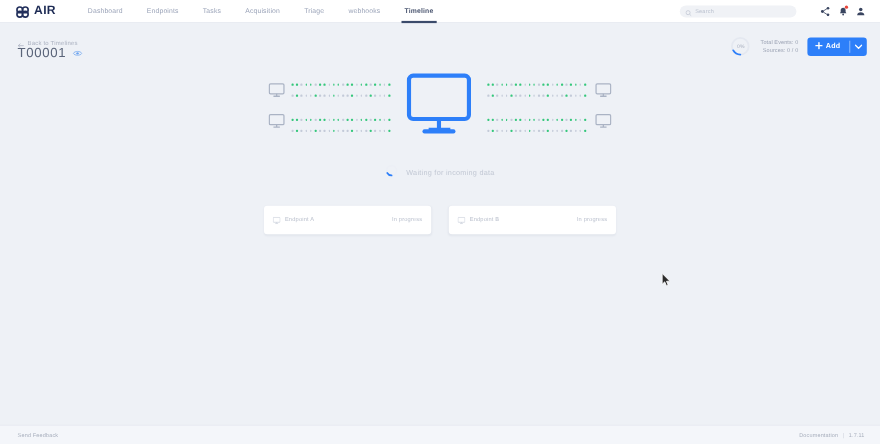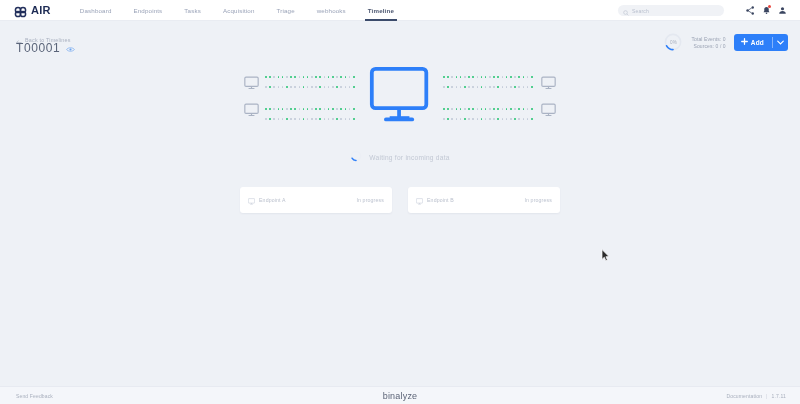--- a/index.html
+++ b/index.html
@@ -540,23 +540,20 @@
           </svg>
         </span>
         <span class="card-label">Endpoint B</span>
       </div>
       <span class="card-status">In progress</span>
     </div>
   </div>
 
   <div class="footer">
     <span class="footer-left">Send Feedback</span>
-    <span class="footer-center">
-      <span class="blogo">binalyze</span>
-    </span>
     <span class="footer-right">
       <span>Documentation</span>
       <span class="fsep">|</span>
       <span>1.7.11</span>
     </span>
   </div>
 
   <div class="cursor" style="left: 601px; top: 248px;">
     <svg width="9" height="13" viewBox="0 0 9 13">
       <path d="M1 0.6 L1 10.4 L3.3 8.2 L4.9 11.8 L6.4 11.1 L4.9 7.7 L8 7.6 Z" fill="#2b2b2b" stroke="#ffffff" stroke-width="0.7"></path>

